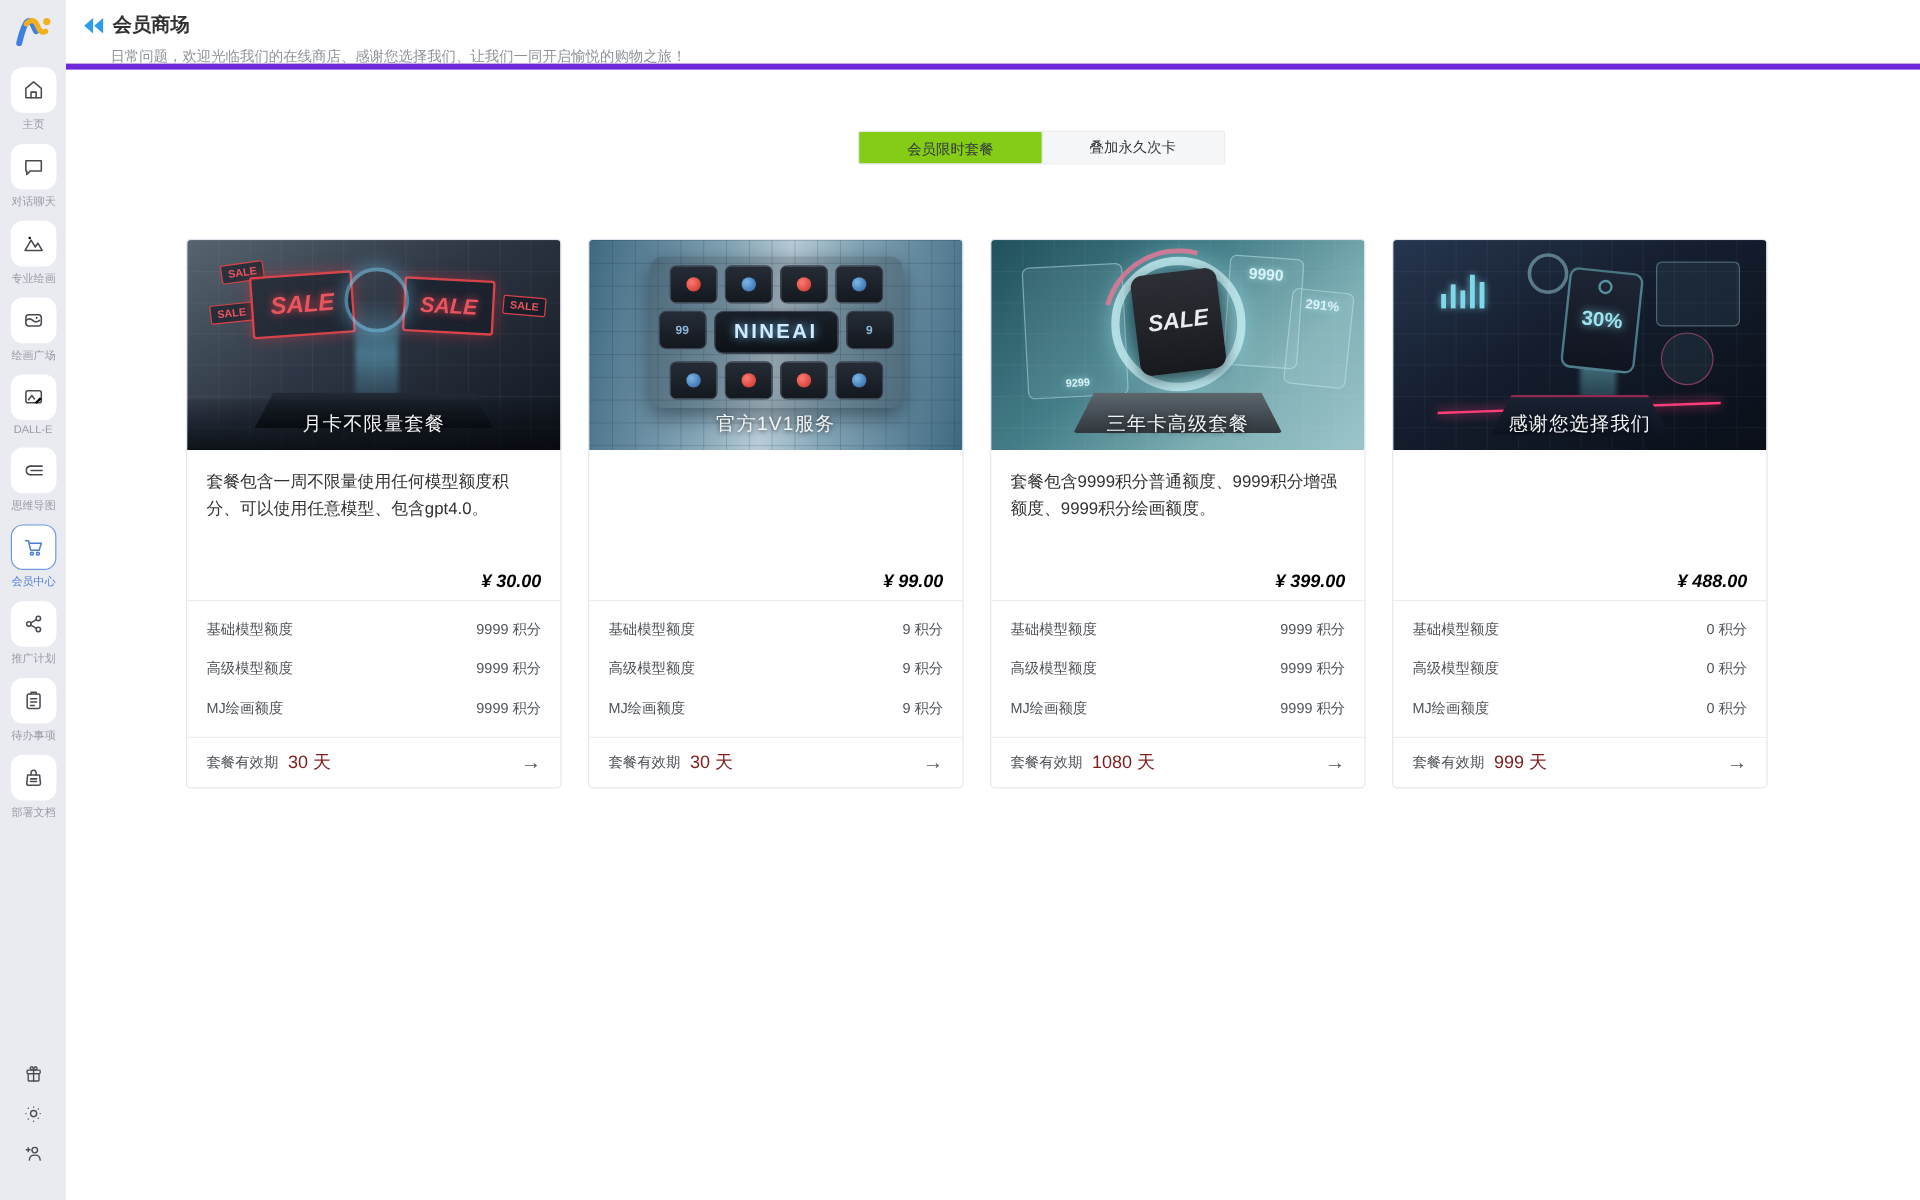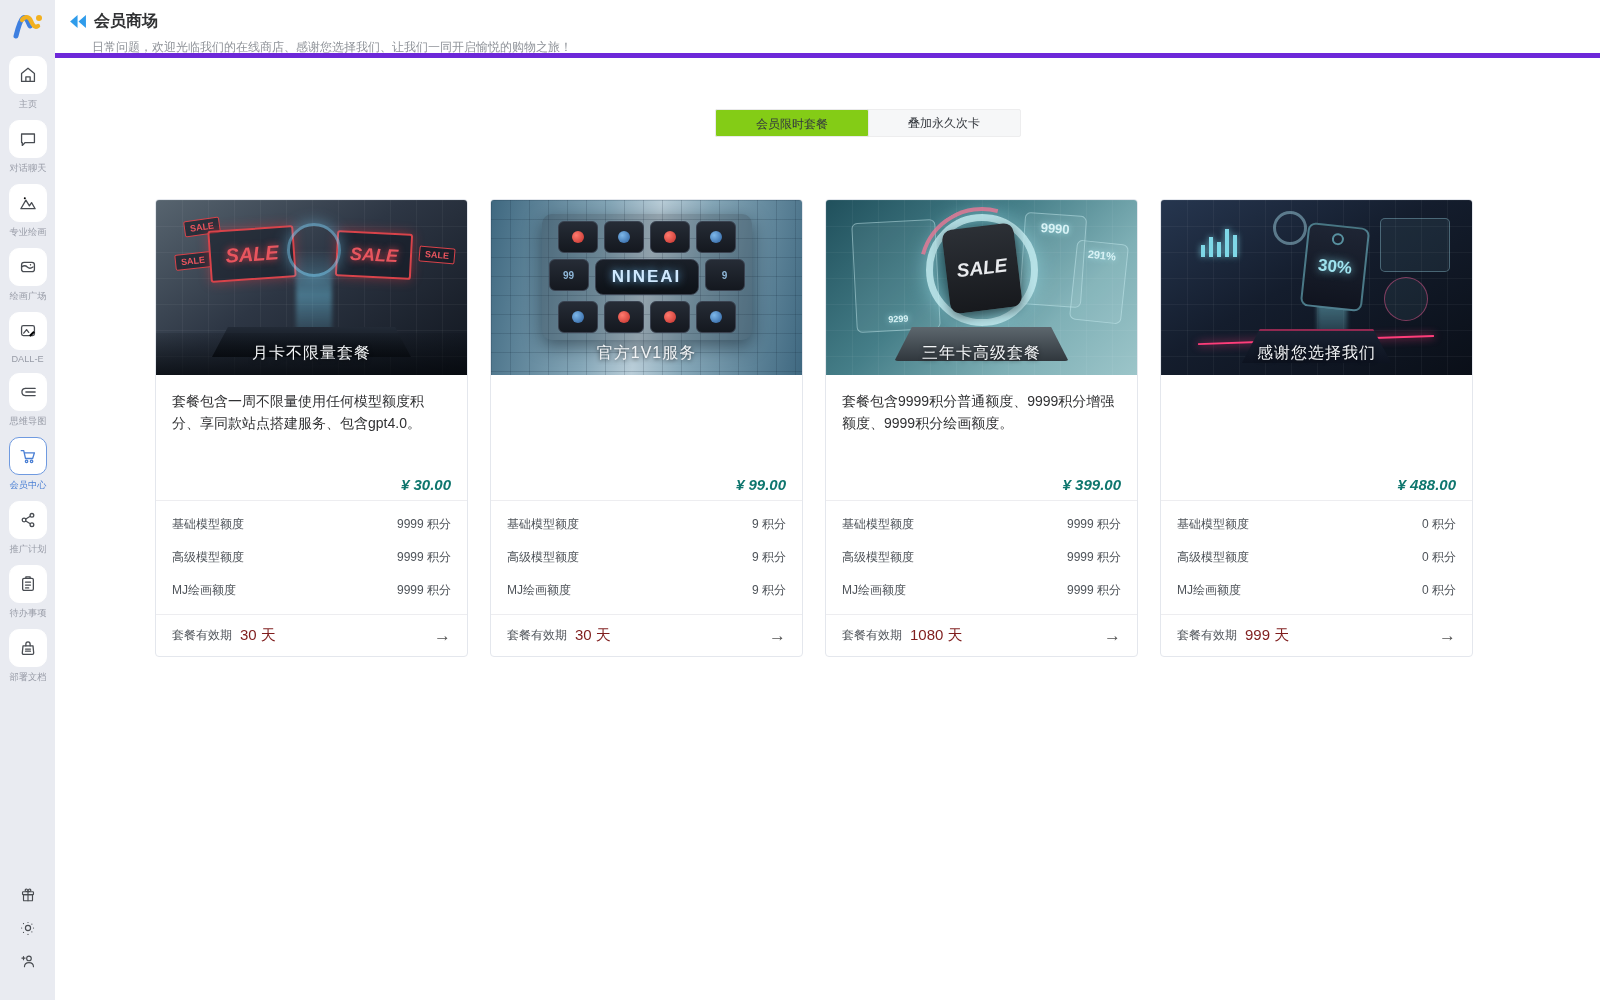--- a/index.html
+++ b/index.html
@@ -41,21 +41,21 @@
   .card { width:313px; background:#fff; border:1px solid #e4e7ed; border-radius:4px; overflow:hidden; }
   .card-img { height:175px; position:relative; overflow:hidden; }
   .grid-overlay { position:absolute; inset:0;
     background-image:linear-gradient(rgba(255,255,255,.045) 1px,transparent 1px),
       linear-gradient(90deg,rgba(255,255,255,.045) 1px,transparent 1px);
     background-size:26px 26px; }
   .img-title { position:absolute; bottom:11px; left:0; width:100%; text-align:center;
     color:#f2f4f6; font-size:16px; letter-spacing:1px; text-shadow:0 1px 4px rgba(0,0,0,.7);margin-top:34px; }
   .card-body { height:125px; position:relative; padding:16px 16px 6px; }
   .card-desc { font-size:14px; color:#303133; line-height:1.55; }
-  .card-price { position:absolute; right:16px; bottom:7px; color:#0f766e;
+  .card-price { position:absolute; right:16px; bottom:7px; color:#000000;
     font-style:italic; font-weight:bold; font-size:15px; }
   .quota { border-top:1px solid #ededf0; padding:7px 16px; }
   .quota-row { display:flex; justify-content:space-between; font-size:12px; color:#4e5359; padding:8px 0; }
   .card-footer { border-top:1px solid #ededf0; height:42px; display:flex; align-items:center; padding:0 16px; }
   .validity-label { font-size:12px; color:#4e5359; }
   .validity-days { font-size:15px; color:#7f1d1d; margin-left:8px; }
   .footer-arrow { margin-left:auto; color:#555; font-size:17px; cursor:pointer; line-height:1; }
 
   
   .img1 { background:linear-gradient(145deg,#57646f 0%,#2d3644 45%,#11161f 100%); }
@@ -314,21 +314,21 @@
         <div class="c1-chip c1-c3">SALE</div>
         <div class="c1-big c1-p1">SALE</div>
         <div class="c1-big c1-p2">SALE</div>
         <div class="c1-ring"></div>
         <div class="c1-beam"></div>
         <div class="c1-platform"></div>
         <div class="c1-floor"></div>
         <div class="img-title">月卡不限量套餐</div>
       </div>
       <div class="card-body">
-        <div class="card-desc">套餐包含一周不限量使用任何模型额度积分、享同款站点搭建服务、包含gpt4.0。</div>
+        <div class="card-desc">套餐包含一周不限量使用任何模型额度积分、可以使用任意模型、包含gpt4.0。</div>
         <div class="card-price">¥ 30.00</div>
       </div>
       <div class="quota">
         <div class="quota-row">
             <span>基础模型额度</span>
             <span>9999 积分</span>
           </div>
         <div class="quota-row">
             <span>高级模型额度</span>
             <span>9999 积分</span>

